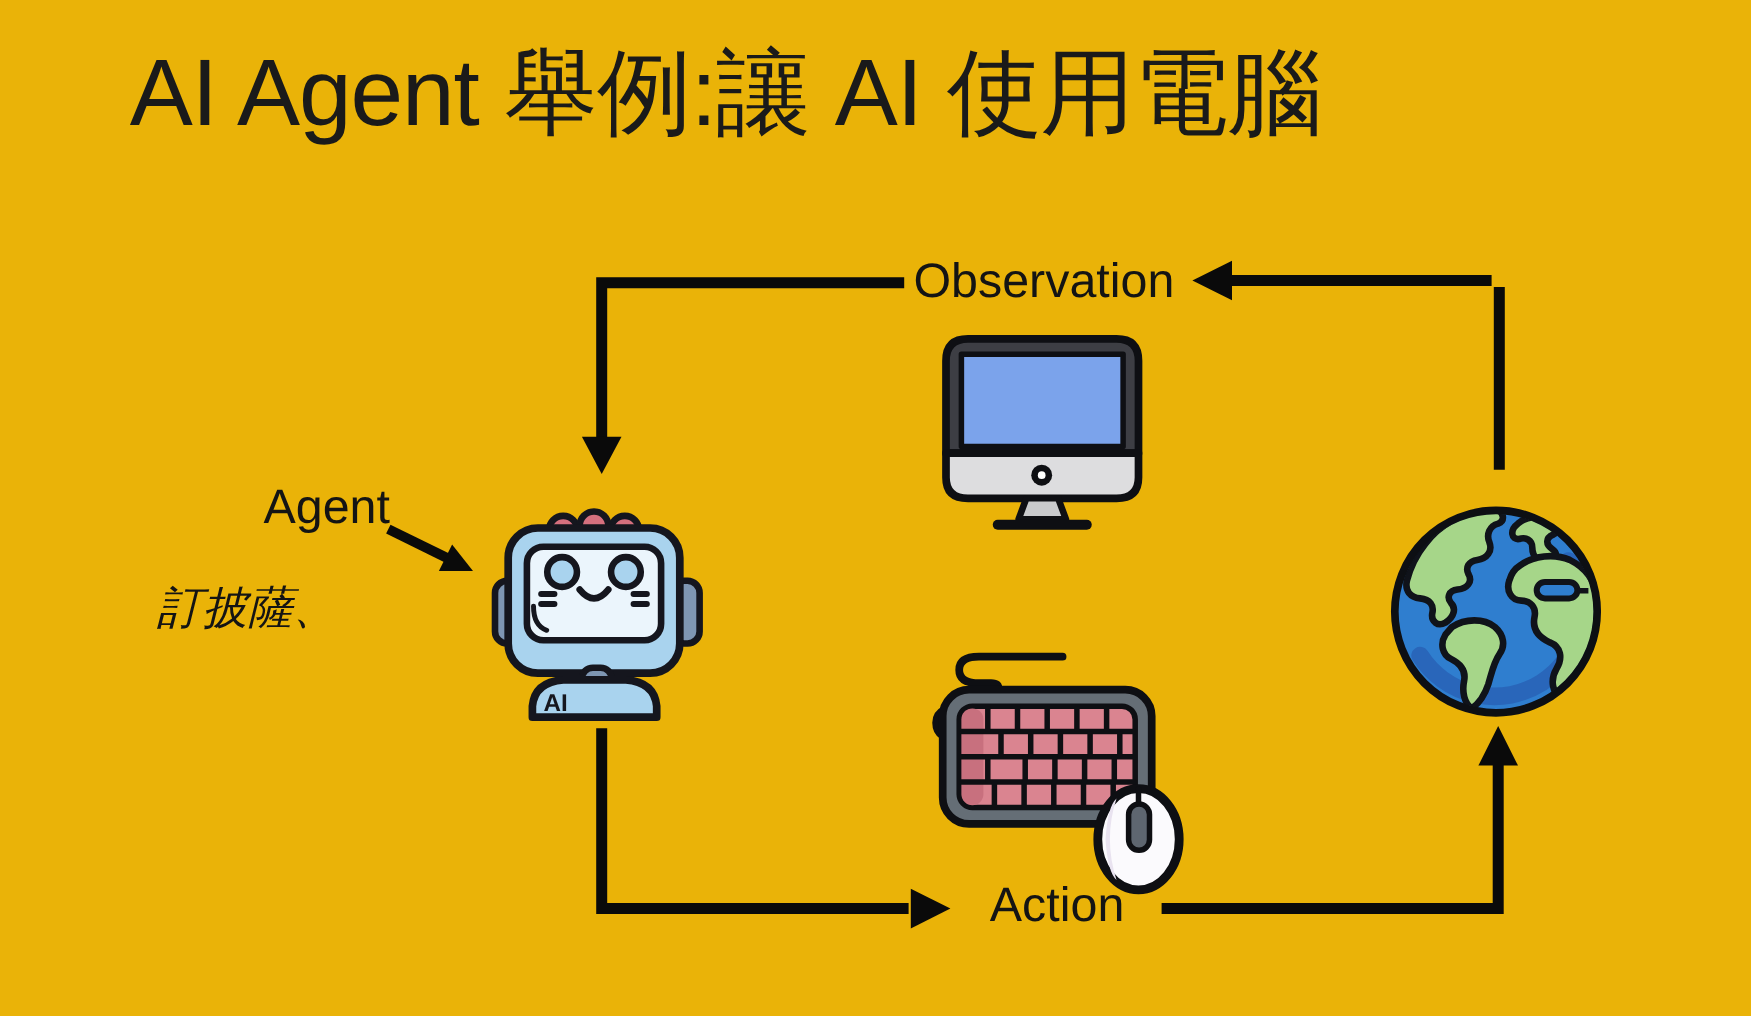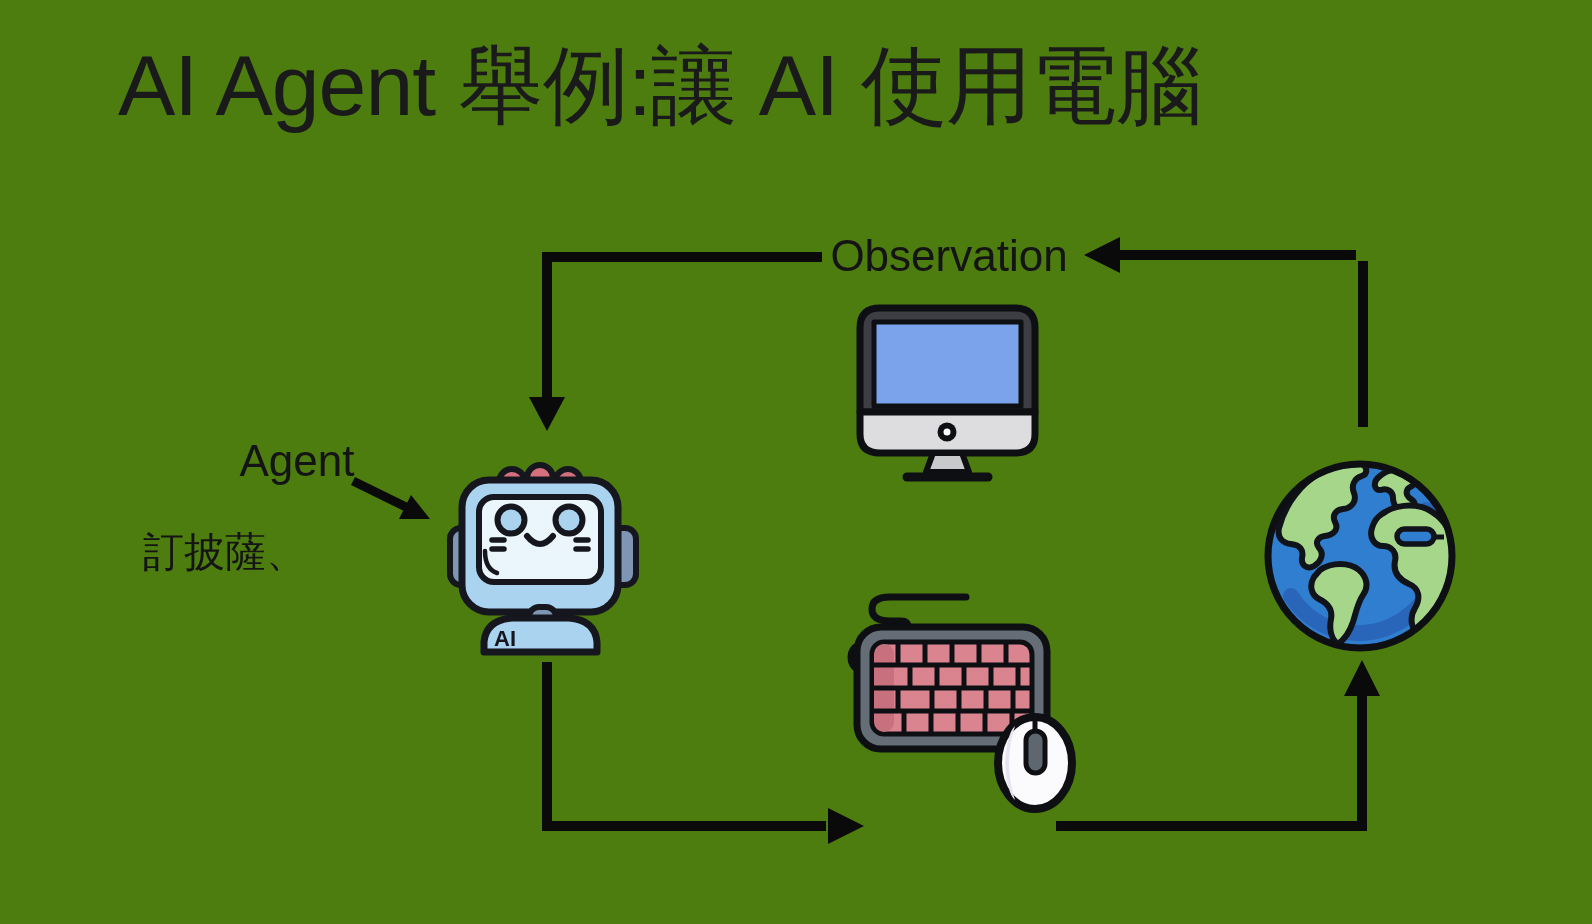--- a/index.html
+++ b/index.html
@@ -1,30 +1,30 @@
 <!DOCTYPE html>
 <html><head>
 <meta charset="utf-8">
 <style>
   html,body{margin:0;padding:0;background:#ffffff;}
   .canvas{
-    position:relative;width:1592px;height:924px;background:#4d7c0f;overflow:hidden;
+    position:relative;width:1592px;height:924px;background:#eab308;overflow:hidden;
     font-family:"Liberation Sans","DejaVu Sans",sans-serif;color:#1a1a1a;
   }
   .title{
     position:absolute;left:118px;top:34px;font-size:86px;line-height:1.2;
     letter-spacing:-1px;color:#1a1a1a;white-space:nowrap;font-weight:400;
   }
   .label{
     position:absolute;transform:translate(-50%,-50%);
     font-size:44px;color:#141414;white-space:nowrap;font-weight:400;
   }
   .goal-examples{
     position:absolute;left:225px;top:553px;transform:translate(-50%,-50%);
-    font-size:41px;line-height:1.44;text-align:center;color:#141414;white-space:nowrap;
+    font-size:41px;line-height:1.44;text-align:center;color:#141414;white-space:nowrap;font-style:italic;
   }
   .abs{position:absolute;}
   svg{display:block;overflow:visible;}
 </style>
 </head>
 <body>
 
 <div class="canvas">
 
   <div class="title">AI Agent 舉例:讓 AI 使用電腦</div>
@@ -46,20 +46,21 @@
     <g fill="#0a0a0a" stroke="none">
       <polygon points="547,431 529,397 565,397"></polygon>
       <polygon points="1084,255 1120,237 1120,273"></polygon>
       <polygon points="864,826 828,808 828,844"></polygon>
       <polygon points="1362,660 1344,696 1380,696"></polygon>
       <polygon points="430,519 399,519 411,495"></polygon>
     </g>
   </svg>
 
   <div class="label" style="left:949px;top:256px;text-align:center;">Observation</div>
+  <div class="label" style="left:961px;top:823px;">Action</div>
   <div class="label" style="left:297px;top:461px;">Agent</div>
   <div class="goal-examples">
     <div>訂披薩、</div>
   </div>
 
   <svg class="abs" style="left:448px;top:452px;" width="190" height="205" viewBox="0 0 190 205">
     <g stroke="#15161e" stroke-linejoin="round" stroke-linecap="round">
 
       <g fill="#D5707E" stroke-width="6">
         <circle cx="64" cy="30" r="13"></circle>

